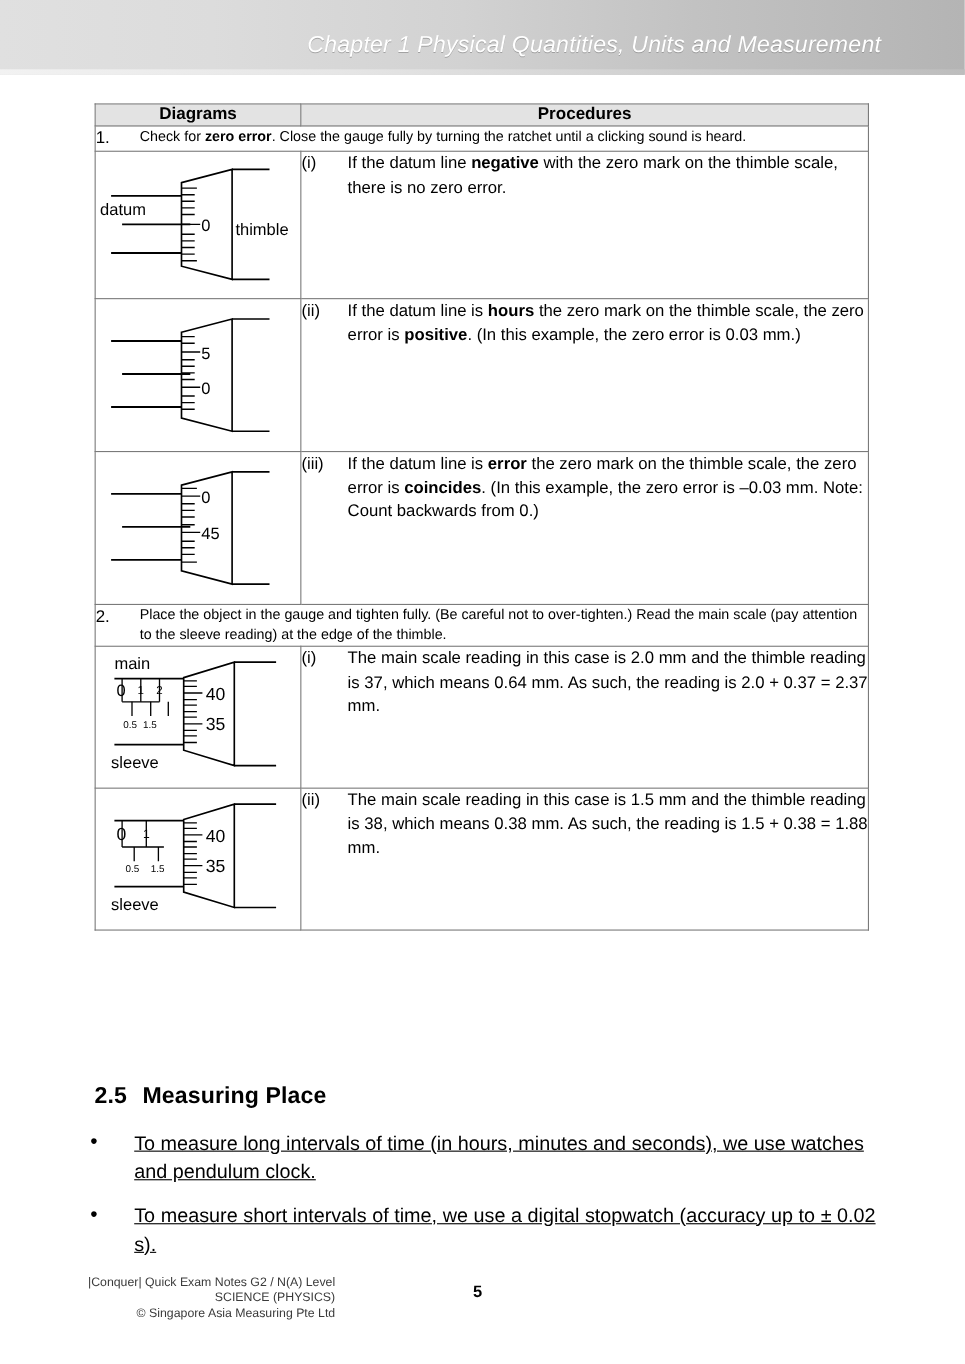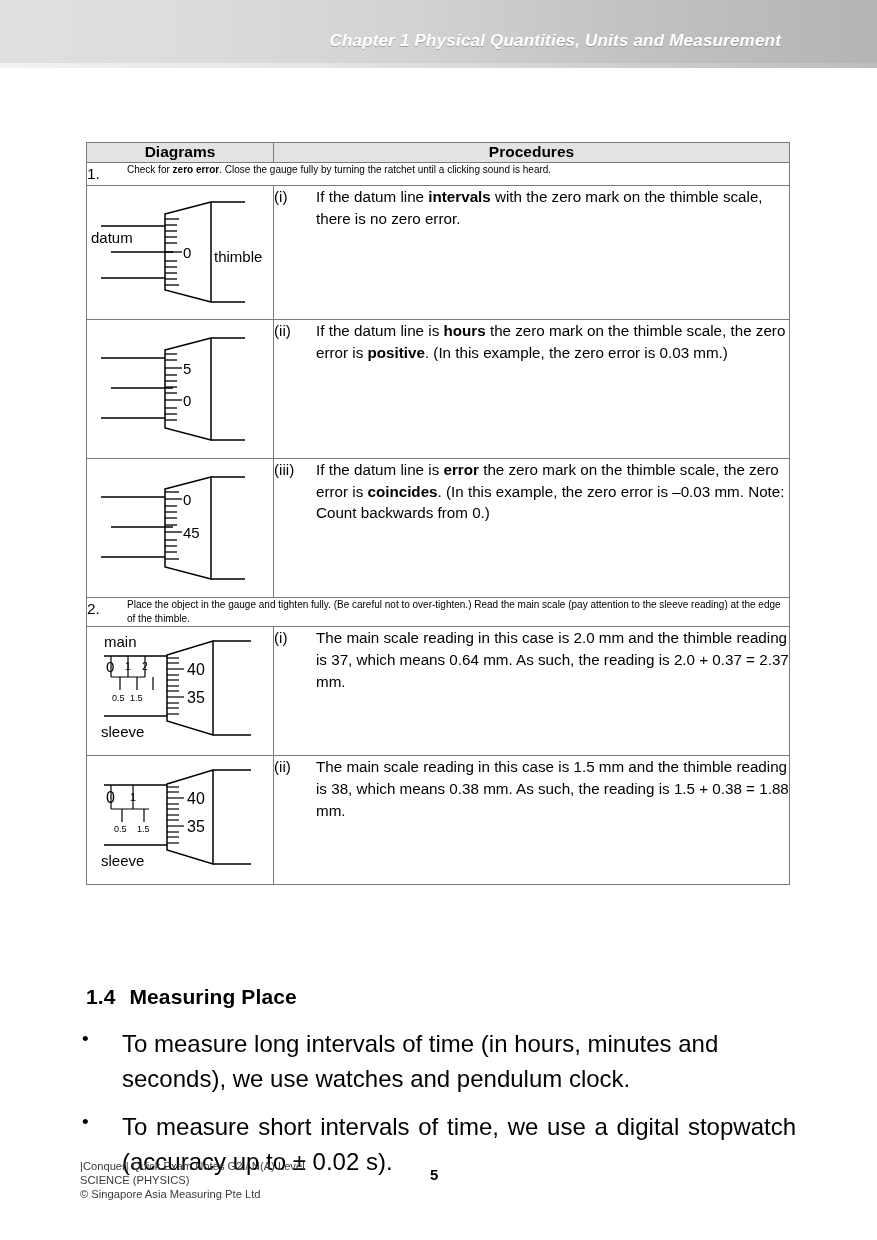--- a/index.html
+++ b/index.html
@@ -7,38 +7,37 @@
     width:877px;height:1240px;background:#ffffff;
     font-family:"Liberation Sans", sans-serif;
     color:#000;position:relative;overflow:hidden;
   }
   
   .header-band{
     position:absolute;left:0;top:0;width:877px;height:68px;
     background:linear-gradient(90deg,#e0e0e0 0%,#dcdcdc 22%,#d2d2d2 48%,#c2c2c2 72%,#b4b4b4 100%);
   }
   .header-band .hdr-text{
-    position:absolute;right:96px;top:41px;
+    position:absolute;right:76px;top:41px;
     transform:translateY(-50%);
-    font-style:italic;font-weight:bold;font-size:17px;
+    font-style:italic;font-weight:normal;font-size:21px;
     color:#ffffff;letter-spacing:0.2px;
     text-shadow:0 1px 0 rgba(120,120,120,.55);
     white-space:nowrap;
   }
   .header-rule{
     position:absolute;left:0;top:63px;width:877px;height:5px;
     background:linear-gradient(90deg,#f2f2f2 0%,#e6e6e6 35%,#cfcfcf 70%,#bdbdbd 100%);
   }
 
   
   .tbl{
     position:absolute;left:86px;top:94px;width:614px;
     border-collapse:collapse;
     table-layout:fixed;
-    margin-top:48px;
   }
   .tbl td,.tbl th{
     border:1.5px solid #7a7a7a;
     vertical-align:top;
     padding:0;
   }
   .col-d{width:187px;}
   .col-p{width:516px;}
 
   .hdr-cell{
@@ -46,21 +45,21 @@
     text-align:center;
     font-weight:bold;font-size:15.5px;
     padding:9px 0 10px 0;
     height:19px;
   }
 
   
   .step-cell{padding:9px 12px 10px 10px;}
   .step-row{display:flex;}
   .step-num{width:40px;flex:0 0 40px;font-size:15.4px;line-height:1.42;}
-  .step-txt{flex:1;font-size:10px;line-height:1.42;}
+  .step-txt{flex:1;font-size:13px;line-height:1.42;}
 
   
   .proc-cell{padding:10px 14px 10px 10px;}
   .proc-row{display:flex;}
   .proc-num{width:42px;flex:0 0 42px;font-size:15.2px;line-height:1.43;}
   .proc-txt{flex:1;font-size:15.2px;line-height:1.43;}
 
   
   .dia-cell{padding:0;}
   .dia-wrap{position:relative;width:185px;}
@@ -70,25 +69,25 @@
   
   .sec-heading{
     position:absolute;left:86px;top:985px;
     font-size:21px;font-weight:bold;letter-spacing:0.1px;
   }
   .sec-heading .num{margin-right:14px;}
 
   .bullets{position:absolute;left:80px;top:1026px;width:716px;}
   .bullet{display:flex;margin-bottom:13px;}
   .b-dot{width:40px;flex:0 0 40px;font-size:19px;line-height:1.42;text-align:left;padding-left:2px;}
-  .b-txt{flex:1;font-size:24px;line-height:1.46;}
+  .b-txt{flex:1;font-size:18px;line-height:1.46;text-decoration:underline;}
   .b-just{text-align:justify;}
 
   
-  .footer{position:absolute;left:80px;top:1159px;font-size:11.2px;line-height:1.26;color:#3a3a3a;}
+  .footer{position:absolute;left:80px;top:1159px;font-size:11.2px;line-height:1.26;color:#3a3a3a;text-align:right;}
   .pageno{position:absolute;left:430px;top:1166px;font-size:15px;font-weight:bold;color:#000;}
 
   svg{display:block;}
   .stroke{stroke:#000;fill:none;}
   .lbl{font-family:"Liberation Sans", sans-serif;fill:#000;}
 </style>
 </head>
 <body>
 
 <div class="header-band">
@@ -146,21 +145,21 @@
             </g>
             <text class="lbl" x="4" y="57" font-size="15">datum</text>
             <text class="lbl" x="96" y="72" font-size="15">0</text>
             <text class="lbl" x="127" y="76" font-size="15">thimble</text>
           </svg>
         </div>
       </td>
       <td class="proc-cell">
         <div class="proc-row">
           <div class="proc-num">(i)</div>
-          <div class="proc-txt">If the datum line <b>intervals</b> with the zero mark on the thimble scale, there is no zero error.</div>
+          <div class="proc-txt">If the datum line <b>negative</b> with the zero mark on the thimble scale, there is no zero error.</div>
         </div>
       </td>
     </tr>
 
     <tr>
       <td class="dia-cell">
         <div class="dia-wrap">
           <svg width="185" height="138" viewBox="0 0 185 138">
             <line class="stroke" x1="14" y1="38" x2="78" y2="38" stroke-width="1.6"></line>
             <line class="stroke" x1="24" y1="68" x2="86" y2="68" stroke-width="1.6"></line>
@@ -337,21 +336,21 @@
         <div class="proc-row">
           <div class="proc-num">(ii)</div>
           <div class="proc-txt">The main scale reading in this case is 1.5 mm and the thimble reading is 38, which means 0.38 mm. As such, the reading is 1.5 + 0.38 = 1.88 mm.</div>
         </div>
       </td>
     </tr>
   </tbody>
 </table>
 
 <div class="sec-heading">
-  <span class="num">1.4</span><span>Measuring Place</span>
+  <span class="num">2.5</span><span>Measuring Place</span>
 </div>
 
 <div class="bullets">
   <div class="bullet">
     <div class="b-dot">•</div>
     <div class="b-txt">To measure long intervals of time (in hours, minutes and seconds), we use watches and pendulum clock.</div>
   </div>
   <div class="bullet">
     <div class="b-dot">•</div>
     <div class="b-txt b-just">To measure short intervals of time, we use a digital stopwatch (accuracy up to ± 0.02 s).</div>

